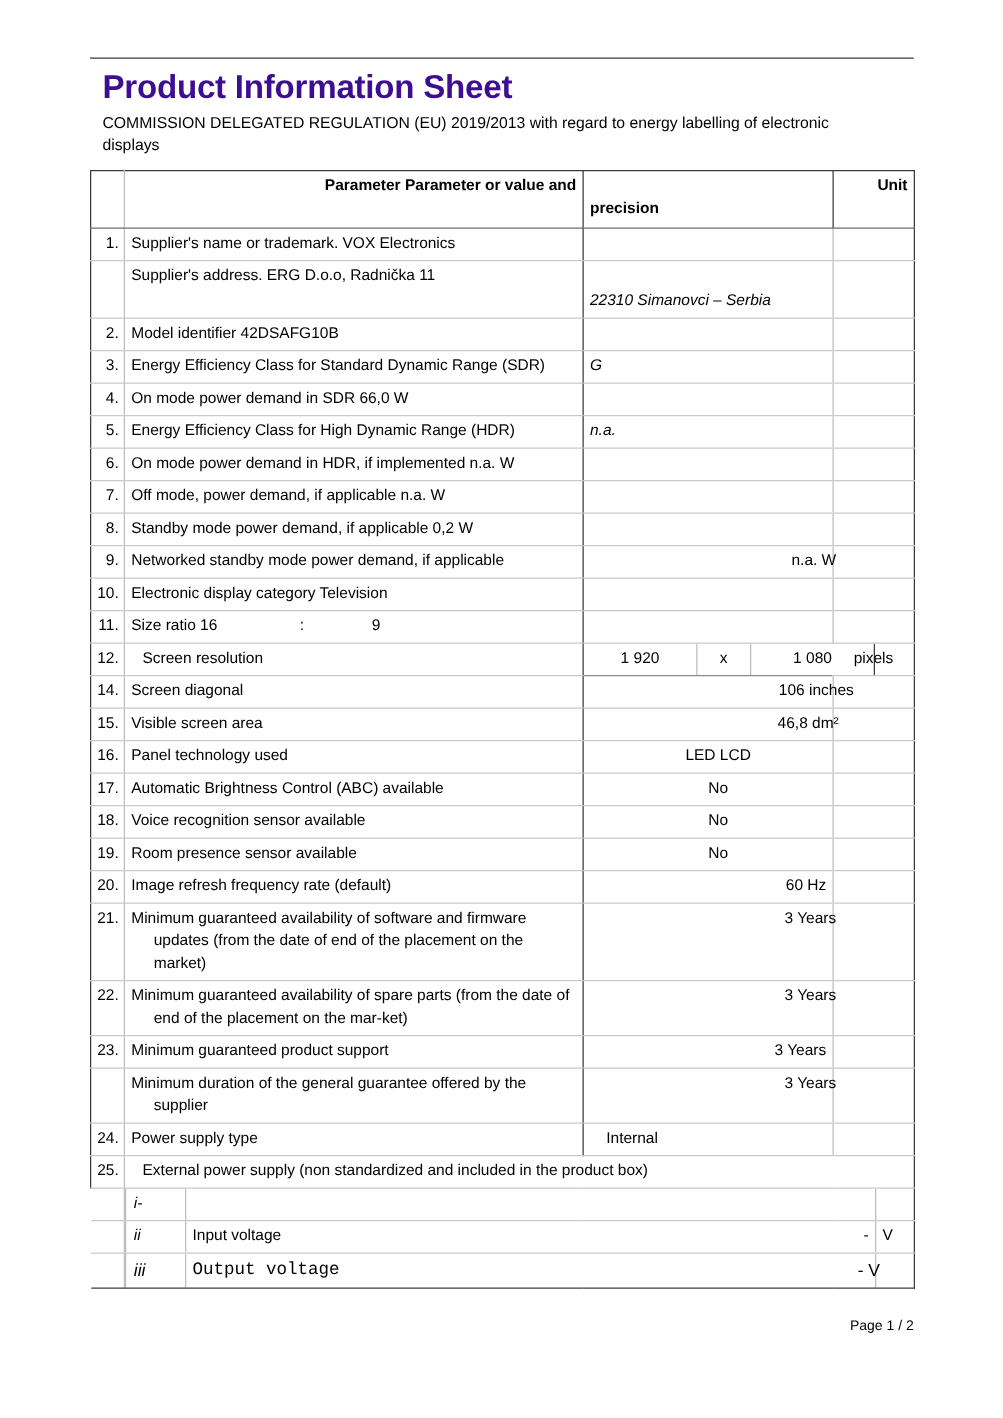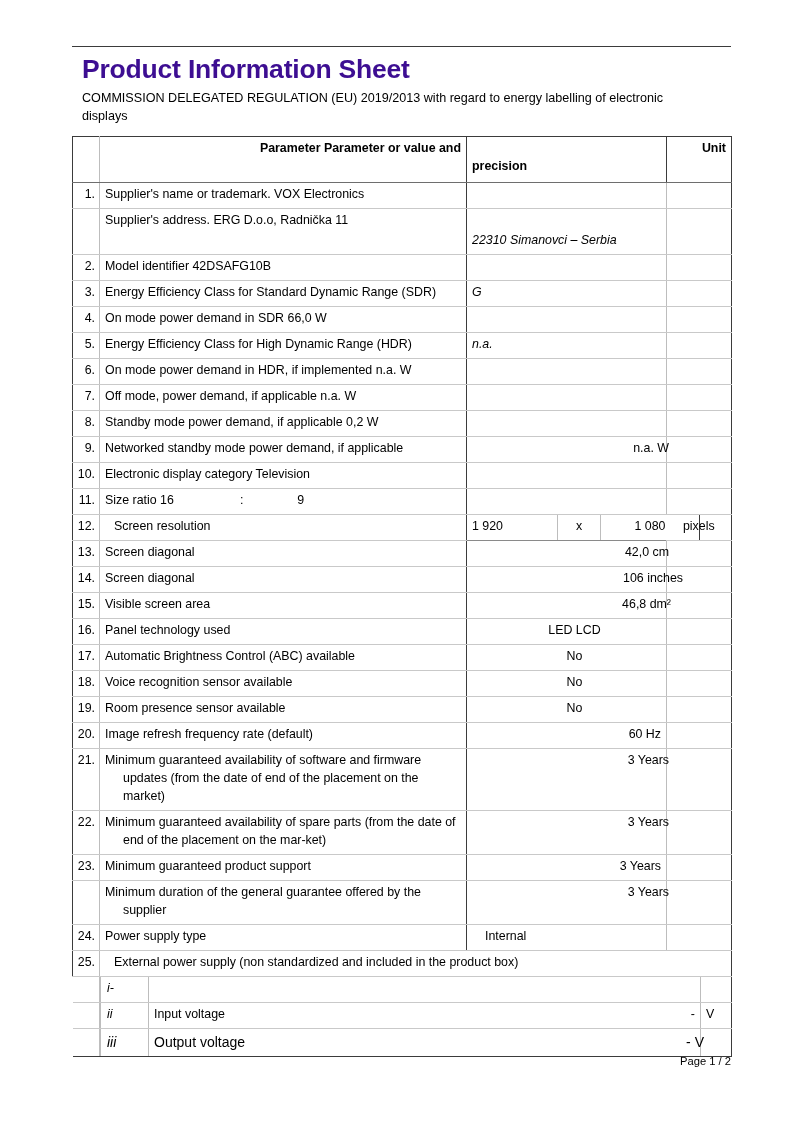--- a/index.html
+++ b/index.html
@@ -154,21 +154,21 @@
 
   
   .rule-right {
     border-right: 1px solid #bdbdbd !important;
   }
   .rule-left {
     border-left: 1px solid #bdbdbd !important;
   }
 
   
-  .res-a { width: 80px; border-right: 1px solid #bdbdbd !important; border-left: none !important;}
+  .res-a { width: 80px; text-align: center; border-right: 1px solid #bdbdbd !important; border-left: none !important;}
   .res-x { width: 32px; text-align: center; border-right: 1px solid #bdbdbd !important; border-left: none !important;}
   .res-b { width: 88px; text-align: center; border-right: 1px solid #3b3b3b !important; border-left: none !important;}
 
   
   .roman {
     font-style: italic;
     text-align: left;
     padding-left: 6px !important;
     border-left: 1px solid #bdbdbd !important;
     border-right: 1px solid #bdbdbd !important;
@@ -322,26 +322,20 @@
                 <td class="res-a" style="border-top:none;border-bottom:none;padding:3px 5px 4px 5px;font-size:12.4px;">1 920</td>
                 <td class="res-x" style="border-top:none;border-bottom:none;padding:3px 5px 4px 5px;font-size:12.4px;">x</td>
                 <td class="res-b" style="border-top:none;border-bottom:none;padding:3px 5px 4px 5px;font-size:12.4px;">1 080</td>
               </tr>
             </tbody>
               </table>
           </td>
           <td class="cell-unit v-center">pixels</td>
         </tr>
 
-        <tr class="major">
-          <td class="cell-num">13.</td>
-          <td class="cell-desc">Screen diagonal</td>
-          <td class="cell-val v-over">42,0 cm</td>
-          <td class="cell-unit rule-left"></td>
-        </tr>
 
         <tr class="major">
           <td class="cell-num">14.</td>
           <td class="cell-desc">Screen diagonal</td>
           <td class="cell-val v-over" style="left:22px;">106 inches</td>
           <td class="cell-unit rule-left"></td>
         </tr>
 
         <tr class="major">
           <td class="cell-num">15.</td>
@@ -466,21 +460,21 @@
           </td>
         </tr>
 
         <tr class="major last">
           <td class="cell-num cell-blank" style="border-right:1px solid #bdbdbd !important;"></td>
           <td class="cell-desc" colspan="3" style="padding:0 !important;border-right:1px solid #3b3b3b !important;">
             <table style="border-collapse:collapse;width:632px;table-layout:fixed;font-size:14px;">
               <tbody>
                   <tr>
                 <td class="roman" style="width:36px;padding:3px 5px 4px 6px;border-top:none;border-bottom:none;border-left:none;">iii</td>
-                <td style="width:331px;padding:3px 5px 4px 5px;border:none;">Output voltage</td>
+                <td style="width:331px;padding:3px 5px 4px 5px;border:none;font-family:Liberation Mono, monospace;">Output voltage</td>
                 <td style="width:200px;padding:3px 5px 4px 5px;border:none;border-right:1px solid #bdbdbd;text-align:right;position:relative;left:9px;">- V</td>
                 <td style="width:65px;padding:3px 5px 4px 5px;border:none;"></td>
               </tr>
             </tbody>
               </table>
           </td>
         </tr>
 
       </tbody>
     </table>

